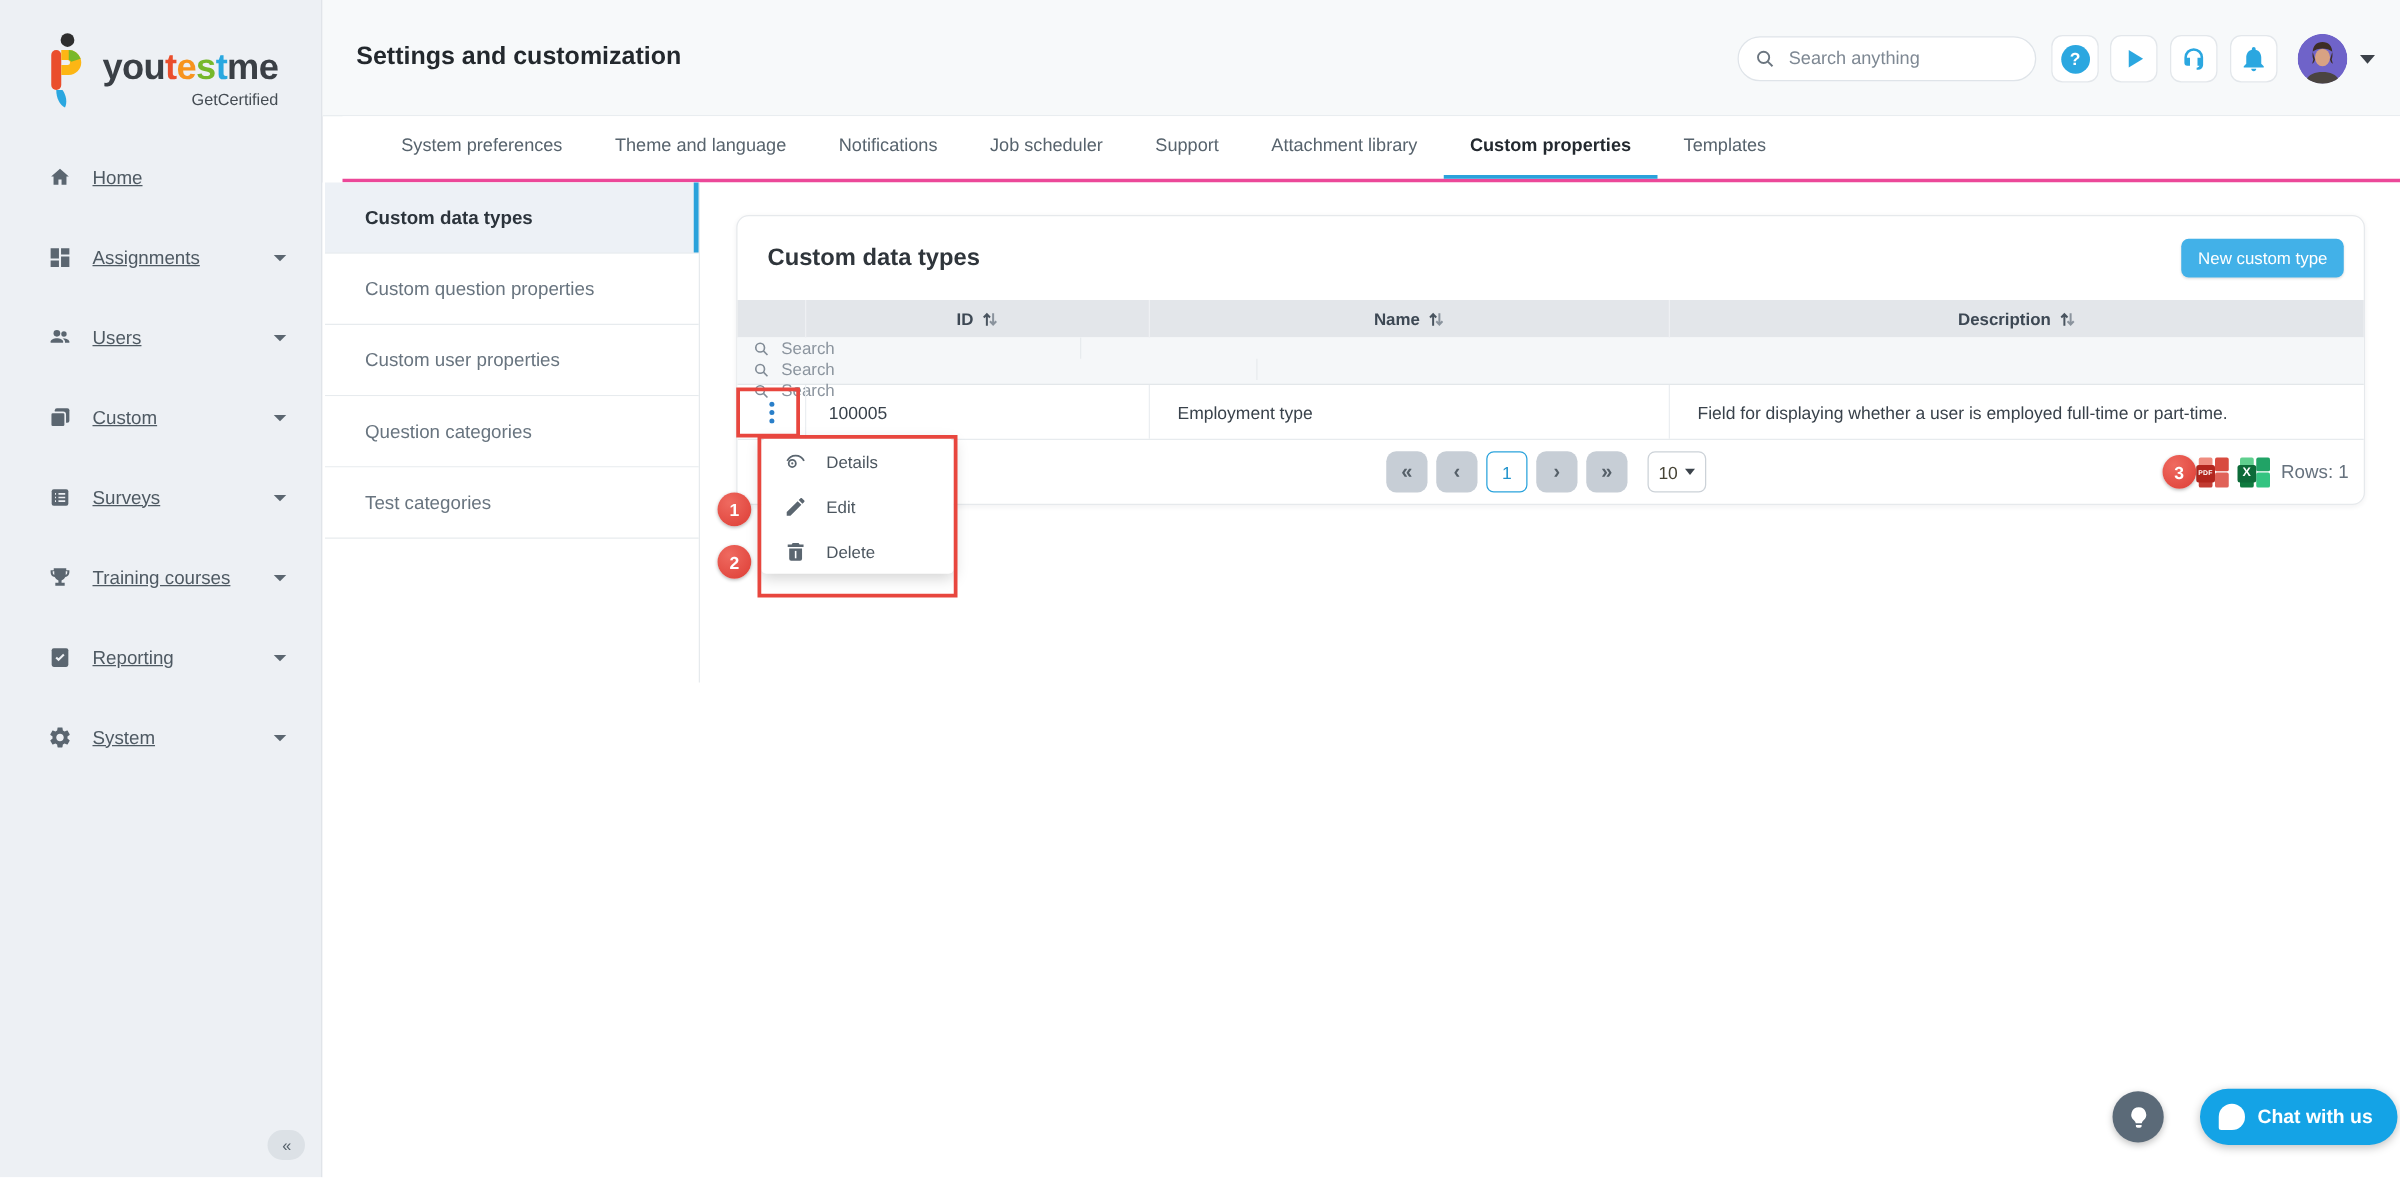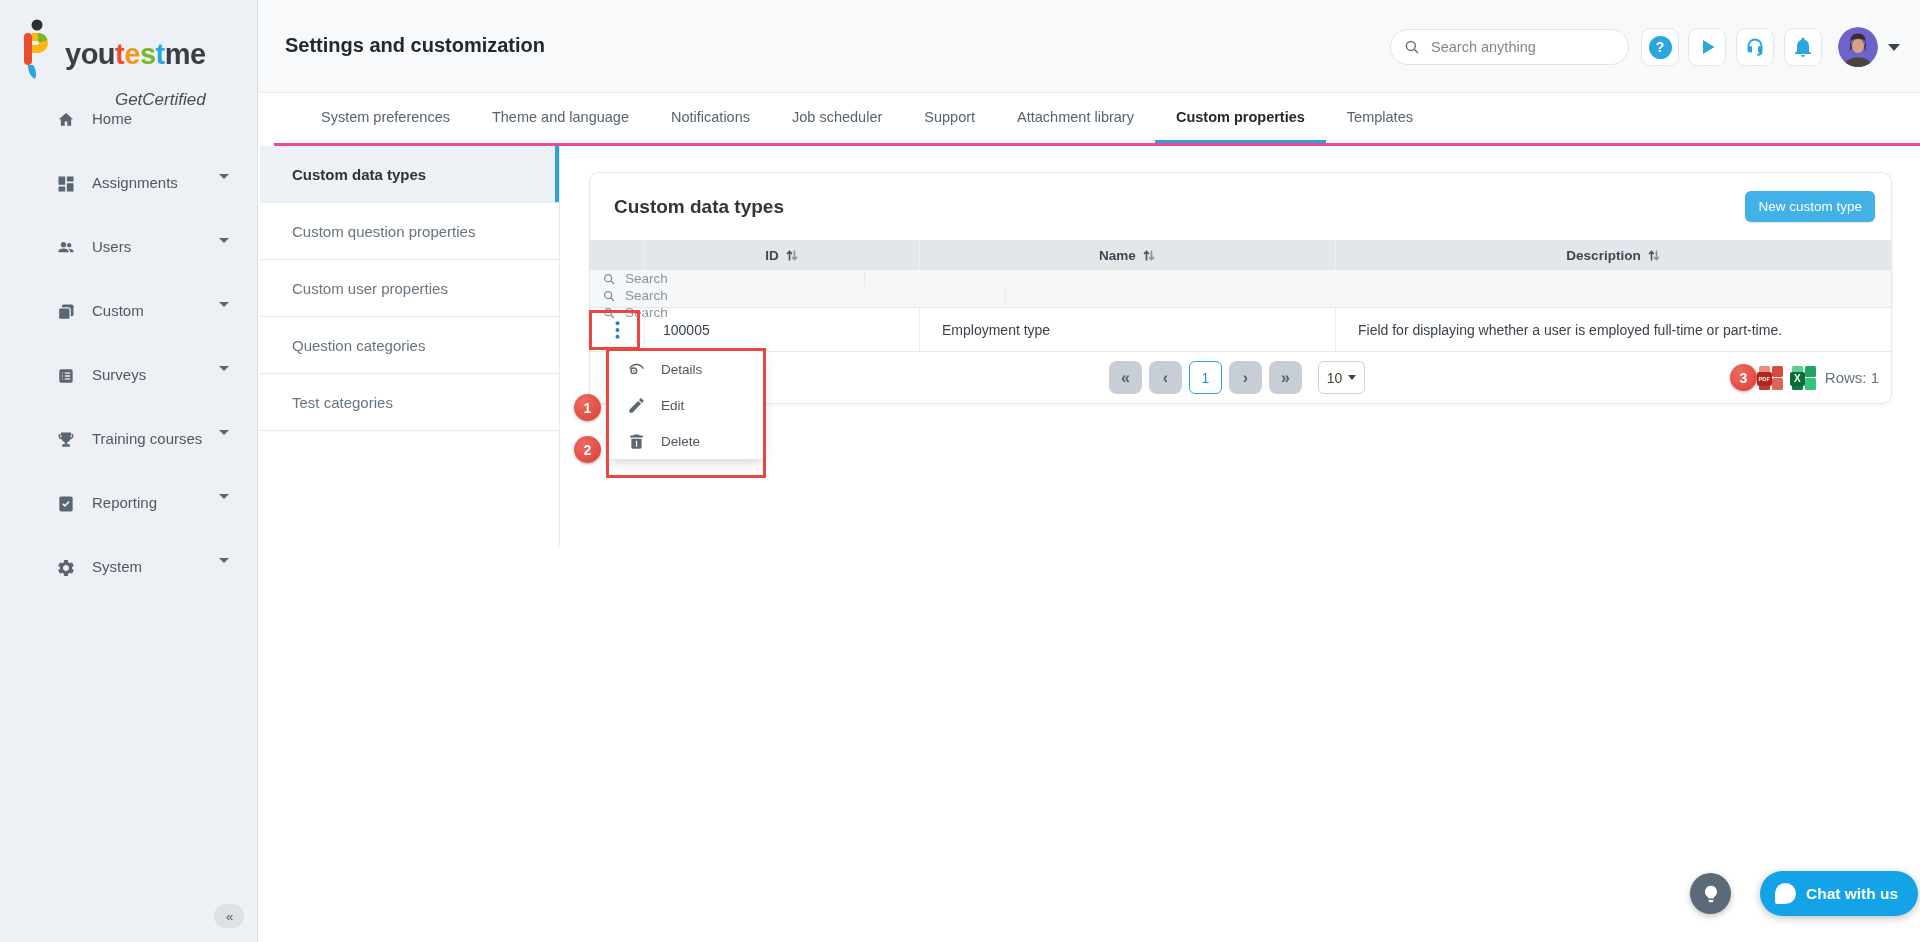--- a/index.html
+++ b/index.html
@@ -2,26 +2,26 @@
 <html><head>
 <meta charset="utf-8">
 <style>
   html,body{margin:0;padding:0;background:#fff;}
   *{box-sizing:border-box;}
   .app{position:relative;width:1920px;height:942px;background:#fff;overflow:hidden;
        font-family:"Liberation Sans",sans-serif;color:#39424b;}
 
   
   .sidebar{position:absolute;left:0;top:0;width:258px;height:942px;background:#edf0f4;border-right:1px solid #dbe0e5;}
-  .logo{position:absolute;left:13px;top:18px;display:flex;align-items:flex-start;}
+  .logo{position:absolute;left:30px;top:18px;display:flex;align-items:flex-end;}
   .logo-word{font-size:29px;font-weight:bold;letter-spacing:-0.5px;line-height:1;margin-top:22px;margin-left:8px;}
-  .logo-sub{font-size:17px;color:#454c53;text-align:right;margin-top:21px;font-style:italic;}
+  .logo-sub{font-size:13px;color:#454c53;text-align:right;margin-top:3px;}
   .lw-you,.lw-me{color:#3a3f45}.lw-t1{color:#ea4e2c}.lw-e{color:#f7941e}.lw-s{color:#76b82a}.lw-t2{color:#29a8e0}
   .nav{position:absolute;left:0;top:110px;right:0;}
-  .nav-item{height:64px;display:flex;padding:0 28px 0 56px;font-size:15px;color:#4e5962;cursor:pointer;}
+  .nav-item{height:64px;display:flex;align-items:center;padding:0 28px 0 38px;font-size:15px;color:#4e5962;cursor:pointer;text-decoration:underline;}
   .nav-item svg{width:20px;height:20px;margin-right:16px;fill:#5b6670;flex:none;}
   .nav-caret{margin-left:auto;width:0;height:0;border-left:5px solid transparent;border-right:5px solid transparent;border-top:5px solid #5b6670;}
   .collapse-btn{position:absolute;left:214px;top:904px;width:30px;height:24px;border-radius:12px;background:#dce1e6;
     color:#55606a;font-size:13px;display:flex;align-items:center;justify-content:center;border:none;letter-spacing:-1px;}
 
   
   .topbar{position:absolute;left:258px;top:0;width:1662px;height:93px;background:#f7f9fa;border-bottom:1px solid #e9edf0;}
   .page-title{position:absolute;left:27px;top:34px;font-size:20px;font-weight:bold;color:#23282d;}
   .topsearch{position:absolute;left:1132px;top:29px;width:239px;height:36px;border-radius:18px;border:1px solid #dfe4e9;
     background:#fff;display:flex;align-items:center;padding:0 12px;gap:8px;}

